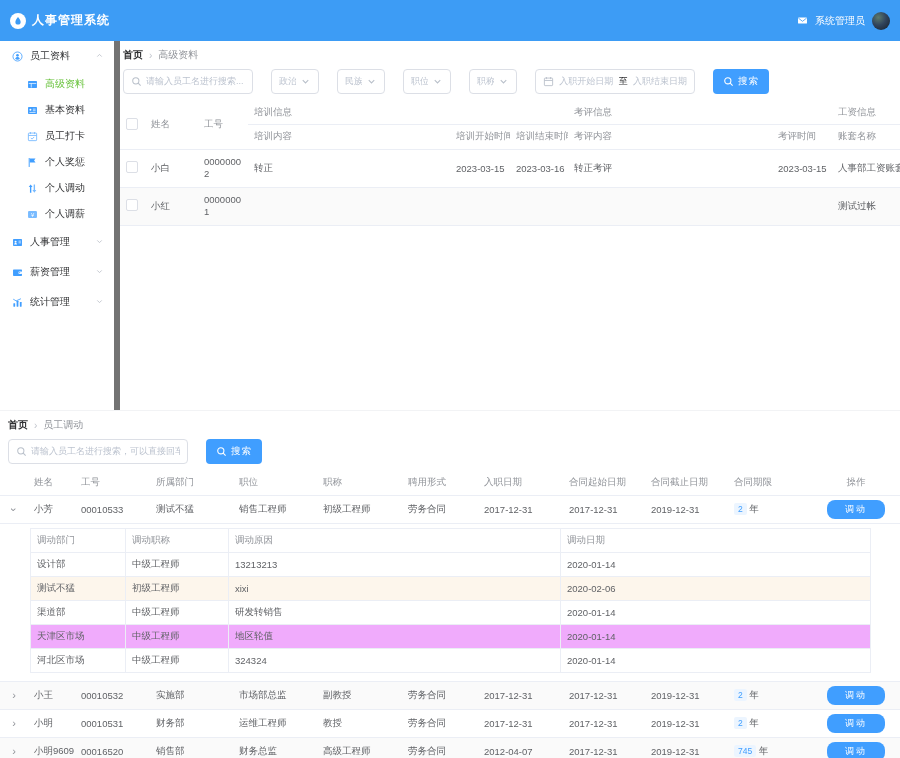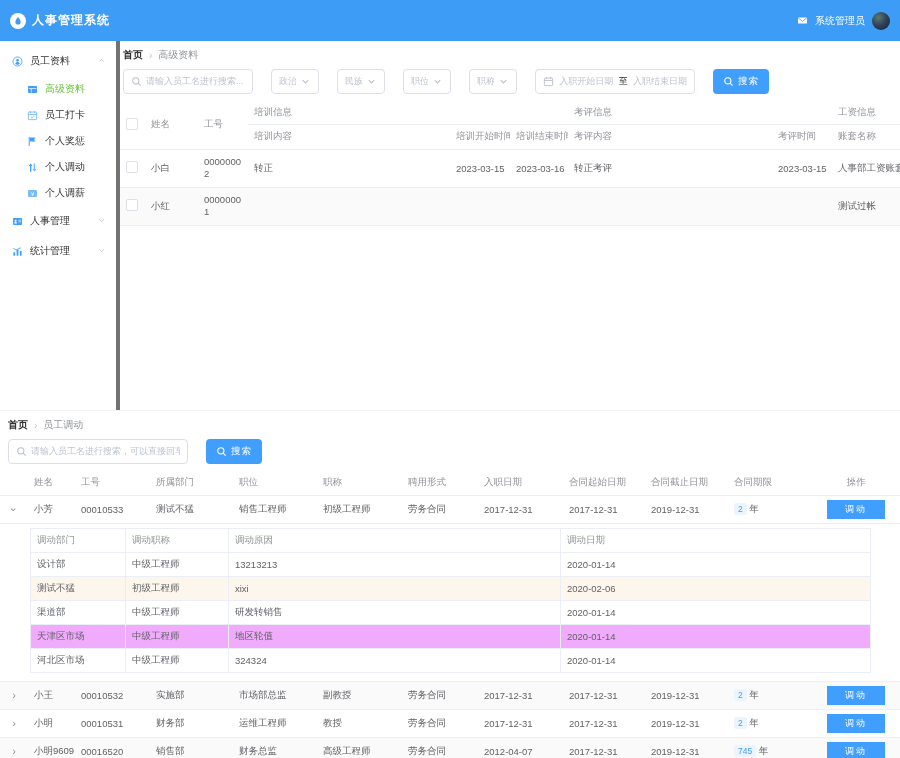--- a/index.html
+++ b/index.html
@@ -12,21 +12,21 @@
 
 .app-header{height:41px;background:#3d9cf5;display:flex;align-items:center;padding:0 10px;gap:6px}
 .logo{width:16px;height:16px;border-radius:50%;background:#fff;display:flex;align-items:center;justify-content:center;flex:none}
 .logo svg{width:10px;height:10px}
 .app-title{color:#fff;font-size:12px;font-weight:bold;letter-spacing:1px}
 .header-right{margin-left:auto;display:flex;align-items:center;gap:7px;color:#fff;font-size:10px}
 .avatar{width:18px;height:18px;border-radius:50%;flex:none;
   background:radial-gradient(circle at 35% 30%,#5d7a6c 0%,#31445c 45%,#1a2430 90%)}
 
 .layout-top{display:flex;height:370px;border-bottom:1px solid #f2f3f5}
-.sidebar{width:120px;flex:none;border-right:4px solid #737373;padding-top:5px;font-size:10px}
+.sidebar{width:120px;flex:none;border-right:6px solid #737373;font-size:10px}
 .sb-group{height:30px;display:flex;align-items:center;gap:7px;padding:0 10px 0 12px;color:#303133;cursor:pointer}
 .sb-sub{height:26px;display:flex;align-items:center;gap:7px;padding-left:27px;color:#303133;cursor:pointer}
 .sb-sub.active{color:#67c23a}
 .chev{margin-left:auto;color:#c0c4cc}
 .chev svg{width:9px;height:9px}
 .content1{flex:1;min-width:0;padding-top:7px}
 
 .crumb{display:flex;align-items:center;gap:6px;font-size:10px;margin:0 0 7px 3px}
 .crumb .home{color:#303133;font-weight:bold;cursor:pointer}
 .crumb .sep{color:#c0c4cc}
@@ -58,21 +58,21 @@
 .t1 .c-id-cell{white-space:normal;word-break:break-all;line-height:1.3}
 .cb{width:12px;height:12px;border:1px solid #dcdfe6;border-radius:2px;background:#fff;display:inline-block;cursor:pointer}
 
 .t2 thead tr{height:24px}
 .t2 tbody tr.t2row{height:25px}
 .t2 tbody tr.rowmain{height:28px}
 .t2 .c-center{text-align:center}
 .exp{color:#909399;display:inline-block;font-size:11px;cursor:pointer;line-height:1}
 .exp.open{transform:rotate(90deg)}
 .badge{background:#ecf5ff;color:#409eff;border-radius:2px;padding:1px 4px;font-size:8.5px}
-.btn-xs{background:#409eff;color:#fff;border:none;border-radius:0;padding:3px 18px;font-size:9px;
+.btn-xs{background:#409eff;color:#fff;border:none;border-radius:8px;padding:3px 18px;font-size:9px;
   letter-spacing:2px;cursor:pointer;font-family:inherit}
 
 .sub-td{padding:4px 30px 8px 30px;background:#fff}
 .t3{border:1px solid #ebeef5}
 .t3 th,.t3 td{border:1px solid #ebeef5;height:24px}
 .t3 tr.warning{background:#fdf6ec}
 .t3 tr.success{background:#f0abfc}
 
 .panel2{height:363px;overflow:hidden;padding-top:7px}
 .panel2 .crumb{margin-left:8px}
@@ -120,20 +120,30 @@
           <span class="icn ">
             <svg viewBox="0 0 16 16">
               <rect x="1.5" y="3" width="13" height="10" rx="1" fill="#409eff"></rect>
               <path d="M2.5 6.5h11M6.2 6.5v6" stroke="#fff" stroke-width="1"></path>
             </svg>
           </span>
           <span>高级资料</span>
         </div>
         <div class="sb-sub">
           <span class="icn ">
+            <svg viewBox="0 0 16 16">
+              <rect x="1.5" y="3" width="13" height="10" rx="1" fill="#409eff"></rect>
+              <circle cx="5" cy="7" r="1.4" fill="#fff"></circle>
+              <path d="M8.5 6h4M8.5 8.3h4M3.5 10.8h9" stroke="#fff" stroke-width="1"></path>
+            </svg>
+          </span>
+          <span>基本资料</span>
+        </div>
+        <div class="sb-sub">
+          <span class="icn ">
             <svg viewBox="0 0 16 16" fill="none" stroke="#79bbff" stroke-width="1.3">
               <rect x="2" y="3" width="12" height="11" rx="1"></rect>
               <path d="M2 6.5h12M5 1.5v3M11 1.5v3M5.5 10l1.8 1.8 3.2-3.2"></path>
             </svg>
           </span>
           <span>员工打卡</span>
         </div>
         <div class="sb-sub">
           <span class="icn ">
             <svg viewBox="0 0 16 16">
@@ -164,20 +174,33 @@
         <div class="sb-group">
           <span class="icn ">
             <svg viewBox="0 0 16 16">
               <rect x="1.5" y="3" width="13" height="10" rx="1" fill="#409eff"></rect>
               <circle cx="5.2" cy="6.8" r="1.5" fill="#fff"></circle>
               <path d="M3 10.8c.4-1.3 1.3-2 2.2-2s1.8.7 2.2 2z" fill="#fff"></path>
               <path d="M9.5 6h3.5M9.5 8.5h3.5" stroke="#fff" stroke-width="1"></path>
             </svg>
           </span>
           <span>人事管理</span>
+          <span class="chev"><svg viewBox="0 0 16 16" fill="none" stroke="currentColor" stroke-width="1.6">
+              <path d="M4 6l4 4 4-4"></path>
+            </svg></span>
+        </div>
+        <div class="sb-group">
+          <span class="icn ">
+            <svg viewBox="0 0 16 16">
+              <rect x="1.5" y="3.5" width="13" height="9.5" rx="1" fill="#409eff"></rect>
+              <rect x="9.5" y="6.5" width="5" height="3.5" rx=".8" fill="#fff"></rect>
+              <circle cx="11.2" cy="8.2" r=".8" fill="#409eff"></circle>
+            </svg>
+          </span>
+          <span>薪资管理</span>
           <span class="chev"><svg viewBox="0 0 16 16" fill="none" stroke="currentColor" stroke-width="1.6">
               <path d="M4 6l4 4 4-4"></path>
             </svg></span>
         </div>
         <div class="sb-group">
           <span class="icn ">
             <svg viewBox="0 0 16 16" fill="#409eff">
               <path d="M1.8 3.2l4.2 2.4 7-3.1" stroke="#409eff" stroke-width="1.2" fill="none"></path>
               <rect x="2" y="9" width="2.6" height="5" rx=".5"></rect>
               <rect x="6.7" y="5.6" width="2.6" height="8.4" rx=".5"></rect>

